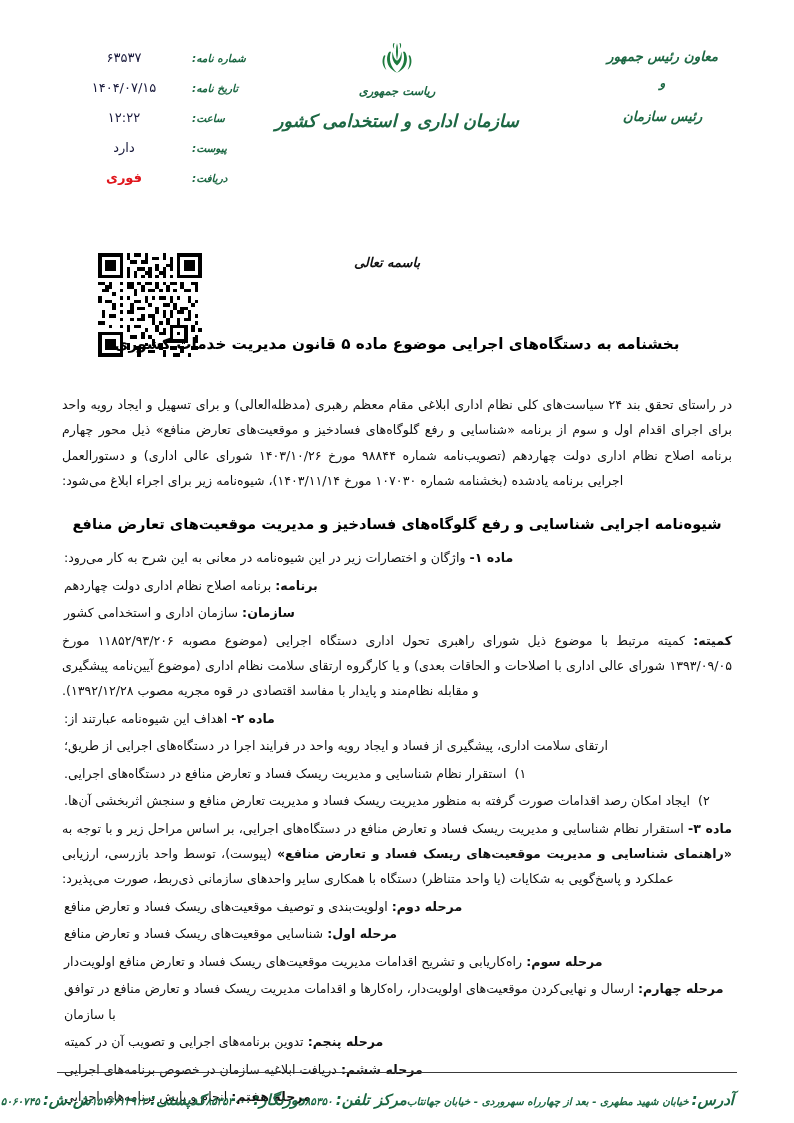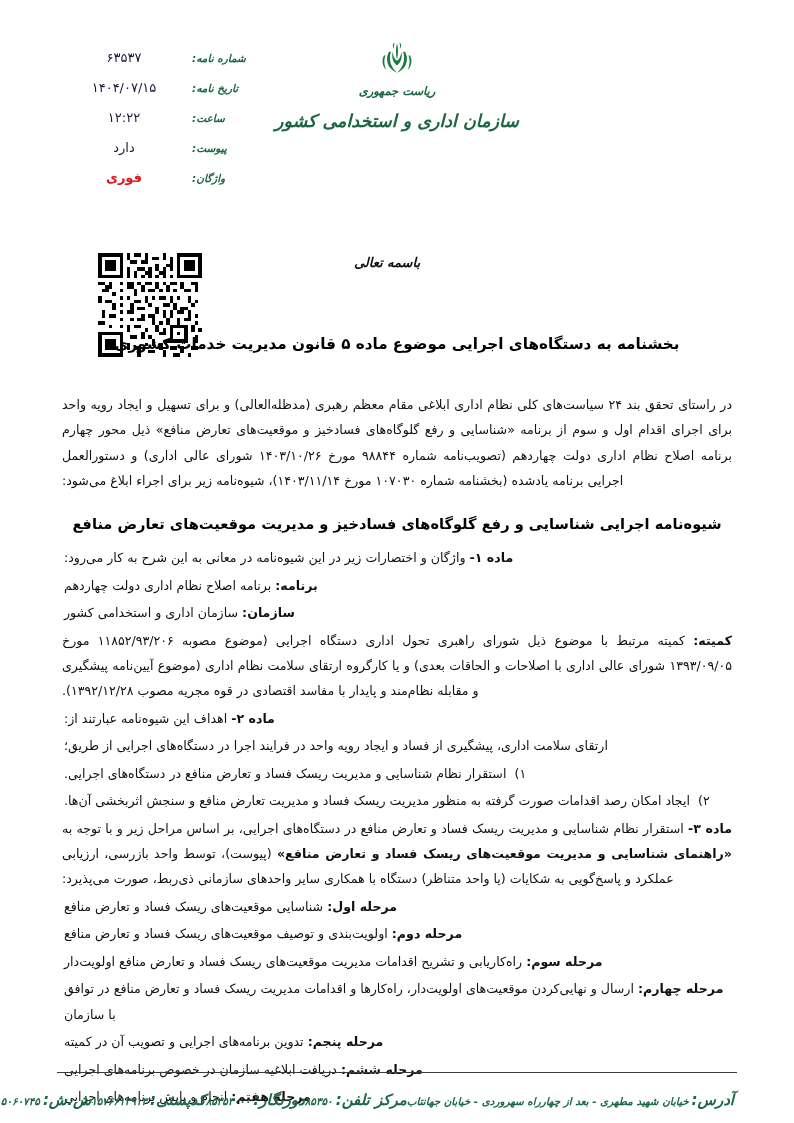--- a/index.html
+++ b/index.html
@@ -222,20 +222,26 @@
   .f-label { font-size: 15px; }
   .f-value { font-size: 10.4px; margin-top: 16px; }
 </style>
 </head>
 <body>
 
 <div class="page">
 
   <div class="letterhead">
 
+    <div class="signer-block">
+      <div class="signer-line">معاون رئیس جمهور</div>
+      <div class="signer-conj">و</div>
+      <div class="signer-gap"></div>
+      <div class="signer-line">رئیس سازمان</div>
+    </div>
 
     <div class="center-block">
       <svg class="emblem" viewBox="0 0 100 100" aria-hidden="true">
         <g fill="#1d7a3e">
           <path d="M50 16 C47 26 47 40 50 52 C53 40 53 26 50 16 Z"></path>
           <path d="M50 54 C44 50 41 42 41 34 C38 44 40 56 50 64 C60 56 62 44 59 34 C59 42 56 50 50 54 Z"></path>
           <path d="M33 34 C26 44 27 60 36 70 C42 76 48 79 50 80 C44 74 38 66 36 58 C34 50 34 41 37 34 Z"></path>
           <path d="M67 34 C74 44 73 60 64 70 C58 76 52 79 50 80 C56 74 62 66 64 58 C66 50 66 41 63 34 Z"></path>
           <path d="M22 42 C16 52 18 66 27 74 C22 64 21 52 25 43 Z"></path>
           <path d="M78 42 C84 52 82 66 73 74 C78 64 79 52 75 43 Z"></path>
@@ -258,21 +264,21 @@
       </div>
       <div class="meta-row">
         <div class="meta-label">ساعت:</div>
         <div class="meta-value">۱۲:۲۲</div>
       </div>
       <div class="meta-row">
         <div class="meta-label">پیوست:</div>
         <div class="meta-value">دارد</div>
       </div>
       <div class="meta-row">
-        <div class="meta-label">واژگان:</div>
+        <div class="meta-label">دریافت:</div>
         <div class="meta-value urgent">فوری</div>
       </div>
     </div>
   </div>
 
   <div class="qr-wrap">
     <svg viewBox="0 0 29 29" shape-rendering="crispEdges" aria-hidden="true">
       <rect width="29" height="29" fill="#fff"></rect>
       <g fill="#000">
 
@@ -440,22 +446,22 @@
     <p class="line"><span class="b">سازمان:</span><span> سازمان اداری و استخدامی کشور</span></p>
     <p class="line-just"><span class="b">کمیته:</span><span> کمیته مرتبط با موضوع ذیل شورای راهبری تحول اداری دستگاه اجرایی (موضوع مصوبه ۱۱۸۵۲/۹۳/۲۰۶ مورخ ۱۳۹۳/۰۹/۰۵ شورای عالی اداری با اصلاحات و الحاقات بعدی) و یا کارگروه ارتقای سلامت نظام اداری (موضوع آیین‌نامه پیشگیری و مقابله نظام‌مند و پایدار با مفاسد اقتصادی در قوه مجریه مصوب ۱۳۹۲/۱۲/۲۸).</span></p>
 
     <p class="line"><span class="b">ماده ۲-</span><span> اهداف این شیوه‌نامه عبارتند از:</span></p>
     <p class="line">ارتقای سلامت اداری، پیشگیری از فساد و ایجاد رویه واحد در فرایند اجرا در دستگاه‌های اجرایی از طریق؛</p>
     <p class="line indent-1"><span>۱)</span>&nbsp;&nbsp;<span>استقرار نظام شناسایی و مدیریت ریسک فساد و تعارض منافع در دستگاه‌های اجرایی.</span></p>
     <p class="line indent-1"><span>۲)</span>&nbsp;&nbsp;<span>ایجاد امکان رصد اقدامات صورت گرفته به منظور مدیریت ریسک فساد و مدیریت تعارض منافع و سنجش اثربخشی آن‌ها.</span></p>
 
     <p class="line-just"><span class="b">ماده ۳-</span><span> استقرار نظام شناسایی و مدیریت ریسک فساد و تعارض منافع در دستگاه‌های اجرایی، بر اساس مراحل زیر و با توجه به </span><span class="b">«راهنمای شناسایی و مدیریت موقعیت‌های ریسک فساد و تعارض منافع»</span><span> (پیوست)، توسط واحد بازرسی، ارزیابی عملکرد و پاسخ‌گویی به شکایات (یا واحد متناظر) دستگاه با همکاری سایر واحدهای سازمانی ذی‌ربط، صورت می‌پذیرد:</span></p>
 
+    <p class="line"><span class="b">مرحله دوم:</span><span> اولویت‌بندی و توصیف موقعیت‌های ریسک فساد و تعارض منافع</span></p>
     <p class="line"><span class="b">مرحله اول:</span><span> شناسایی موقعیت‌های ریسک فساد و تعارض منافع</span></p>
-    <p class="line"><span class="b">مرحله دوم:</span><span> اولویت‌بندی و توصیف موقعیت‌های ریسک فساد و تعارض منافع</span></p>
     <p class="line"><span class="b">مرحله سوم:</span><span> راه‌کاریابی و تشریح اقدامات مدیریت موقعیت‌های ریسک فساد و تعارض منافع اولویت‌دار</span></p>
     <p class="line"><span class="b">مرحله چهارم:</span><span> ارسال و نهایی‌کردن موقعیت‌های اولویت‌دار، راه‌کارها و اقدامات مدیریت ریسک فساد و تعارض منافع در توافق با سازمان</span></p>
     <p class="line"><span class="b">مرحله پنجم:</span><span> تدوین برنامه‌های اجرایی و تصویب آن در کمیته</span></p>
     <p class="line"><span class="b">مرحله ششم:</span><span> دریافت ابلاغیه سازمان در خصوص برنامه‌های اجرایی</span></p>
     <p class="line"><span class="b">مرحله هفتم:</span><span> انجام و پایش برنامه‌های اجرایی</span></p>
   </div>
 
   <div class="footer-rule"></div>
   <div class="footer">
     <div class="f-item">

